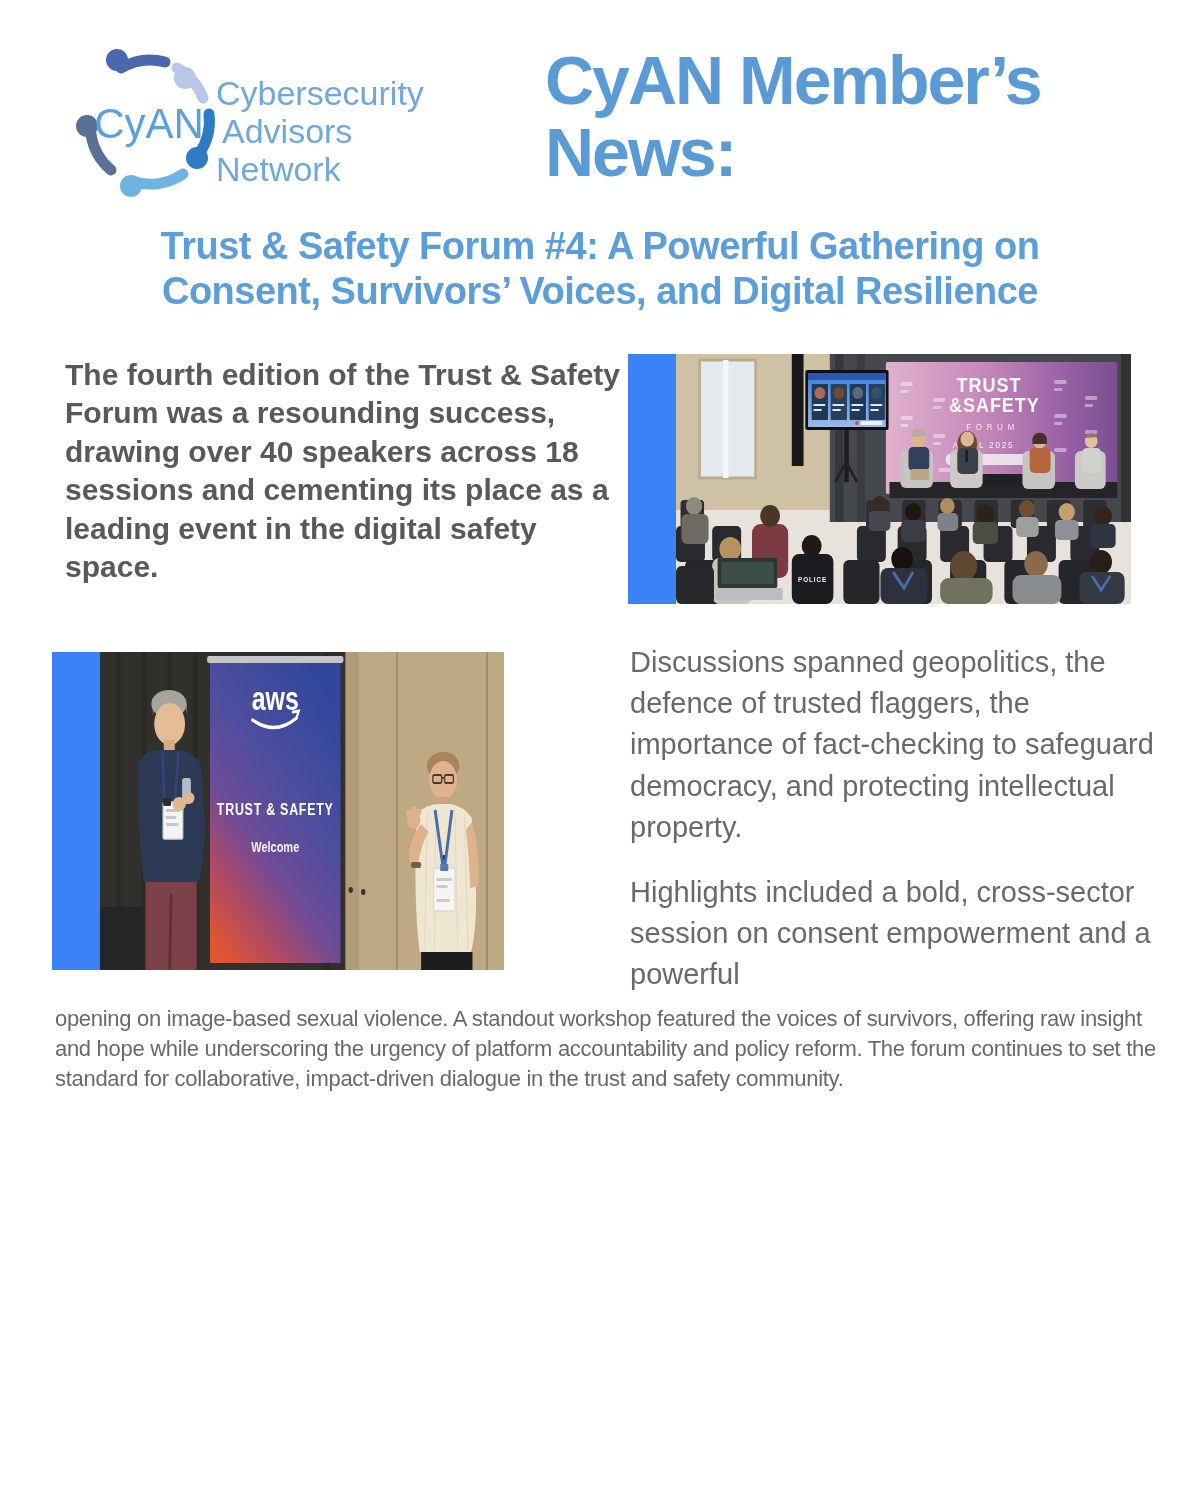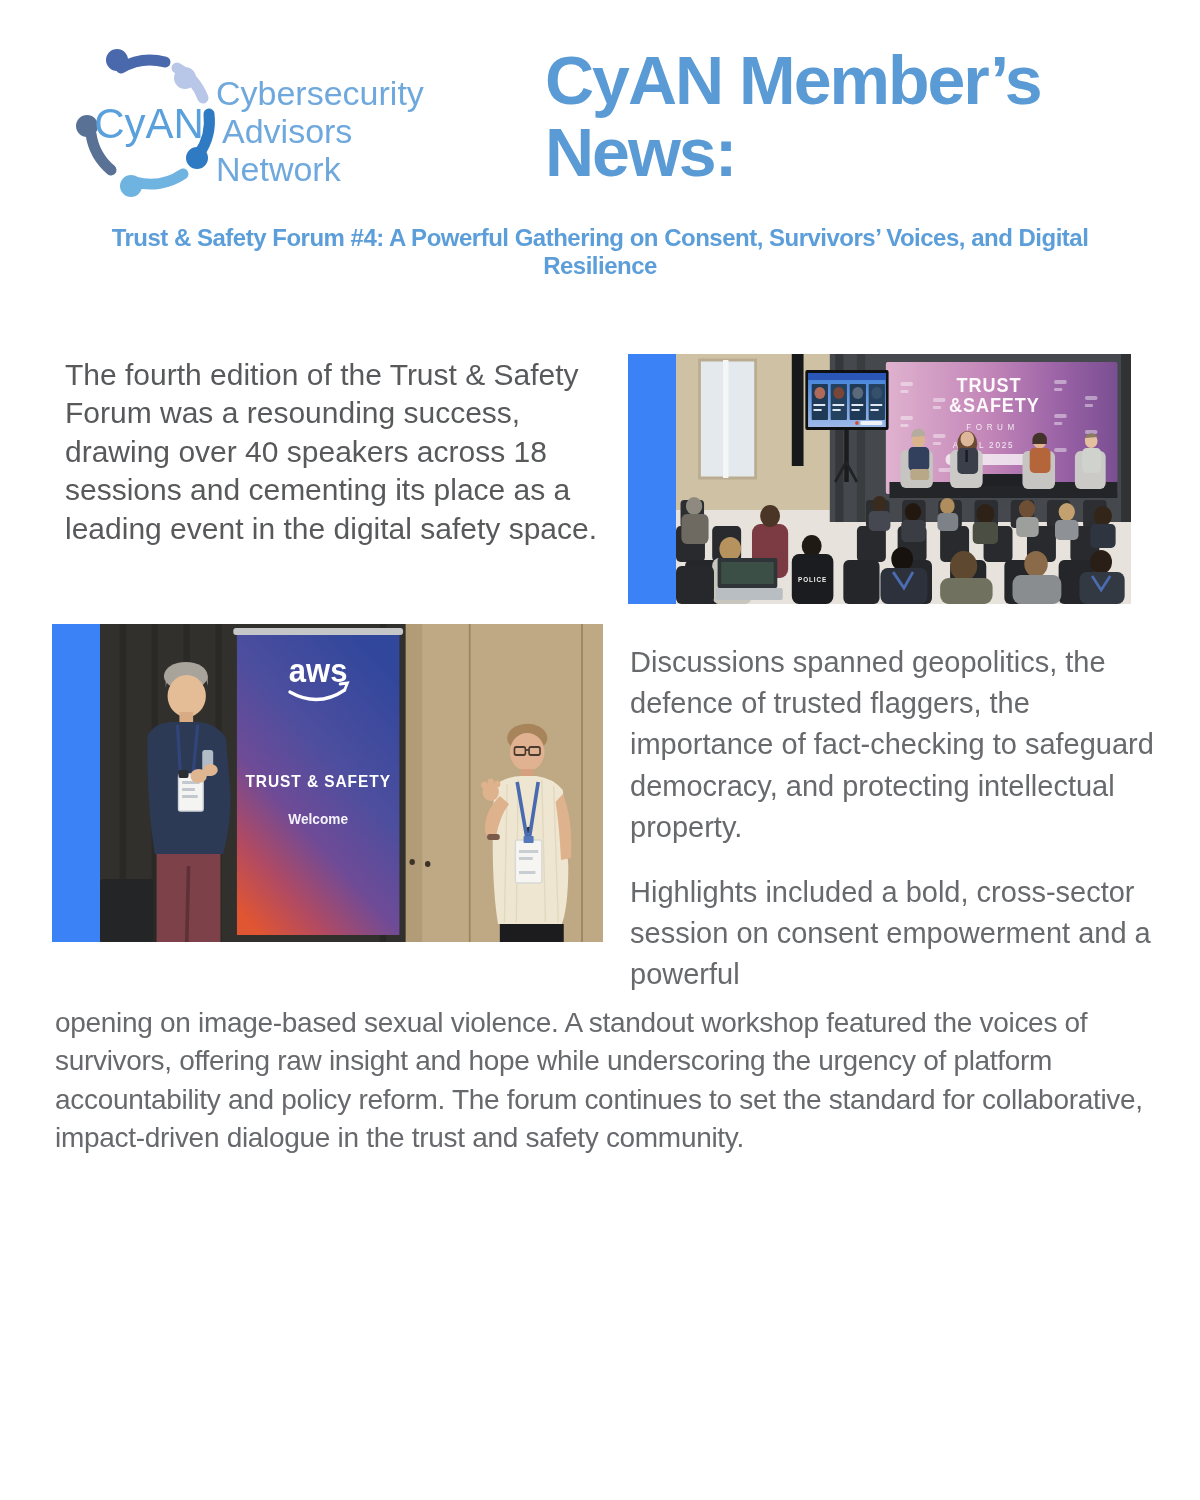--- a/index.html
+++ b/index.html
@@ -25,52 +25,52 @@
   .logo-tagline span { display: block; }
   .logo-tagline span:nth-child(2) { padding-left: 6px; }
   .page-title {
     position: absolute; left: 545px; top: 44px; width: 620px;
     font-size: 68px; font-weight: 700; letter-spacing: -2px;
     line-height: 1.06; color: #5b9bd5;
   }
   .headline {
     position: absolute; left: 85px; top: 224px; width: 1030px;
     text-align: center;
-    font-size: 24px; font-weight: 700; letter-spacing: -0.5px;
+    font-size: 38px; font-weight: 700; letter-spacing: -0.5px;
     line-height: 1.18; color: #5c9ed9;
   }
   
   .intro {
     position: absolute; left: 65px; top: 356px; width: 556px;
-    font-size: 30px; font-weight: 400; color: #58595b;
+    font-size: 30px; font-weight: 700; color: #58595b;
     line-height: 1.28;
   }
   .right-col {
     position: absolute; left: 630px; top: 642px; width: 548px;
     font-size: 29px; color: #67696c; line-height: 1.42;
   }
   .right-col p + p { margin-top: 24px; }
   .full-para {
     position: absolute; left: 55px; top: 1004px; width: 1112px;
-    font-size: 28px; color: #67696c; line-height: 1.37;
+    font-size: 22px; color: #67696c; line-height: 1.37;
     letter-spacing: -0.3px;
   }
   .closing {
     position: absolute; left: 70px; top: 1224px; width: 1060px;
     text-align: center;
     font-size: 37px; font-weight: 700; letter-spacing: -0.5px;
     line-height: 1.2; color: #3db4f2;
   }
   
   .photo {
     position: absolute; overflow: hidden; background: #3b82f6; padding-left: 48px;
   }
   .photo svg { display: block; width: 100%; height: 100%; }
   .photo-panel  { left: 628px; top: 354px; width: 503px; height: 250px; }
-  .photo-welcome{ left: 52px;  top: 624px; width: 551px; height: 318px; text-decoration: underline; }
+  .photo-welcome{ left: 52px;  top: 652px; width: 452px; height: 318px; text-decoration: underline; }
 </style>
 </head>
 <body>
 
 <div class="page">
 
   <div class="logo-mark">
     <svg viewBox="0 0 152 152">
       <g fill="none" stroke-linecap="round">
         <path d="M 48 22 A 58 58 0 0 1 92 16" stroke="#4a69ad" stroke-width="11"></path>

